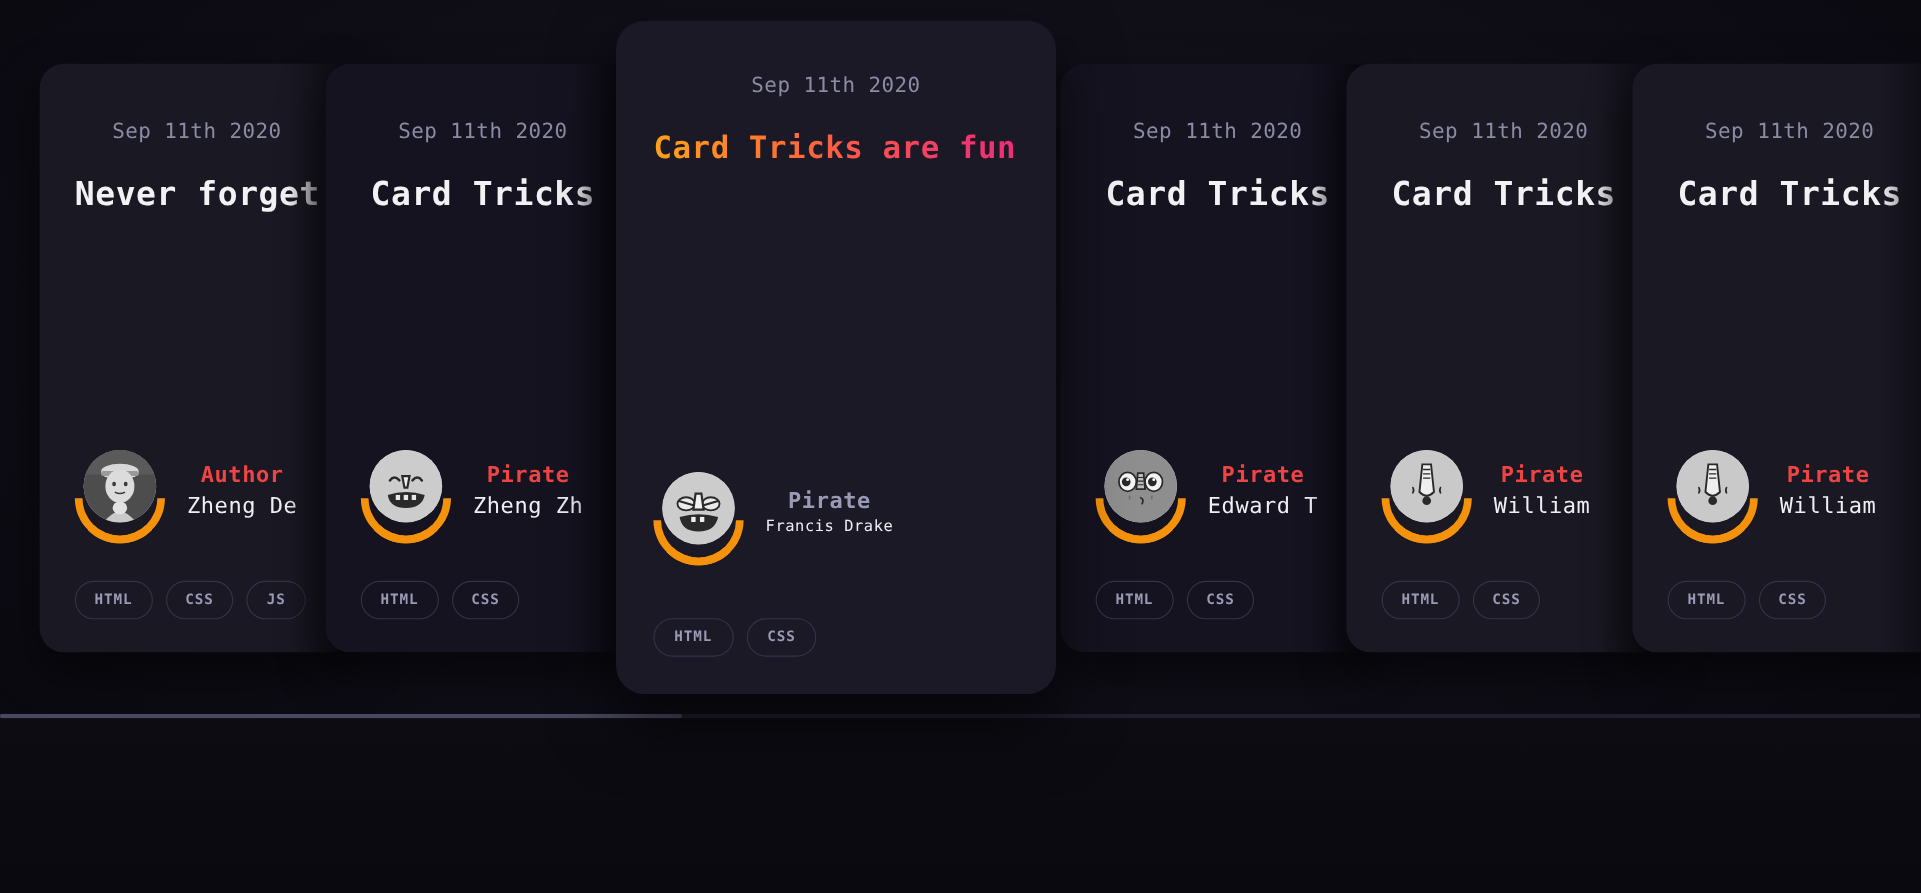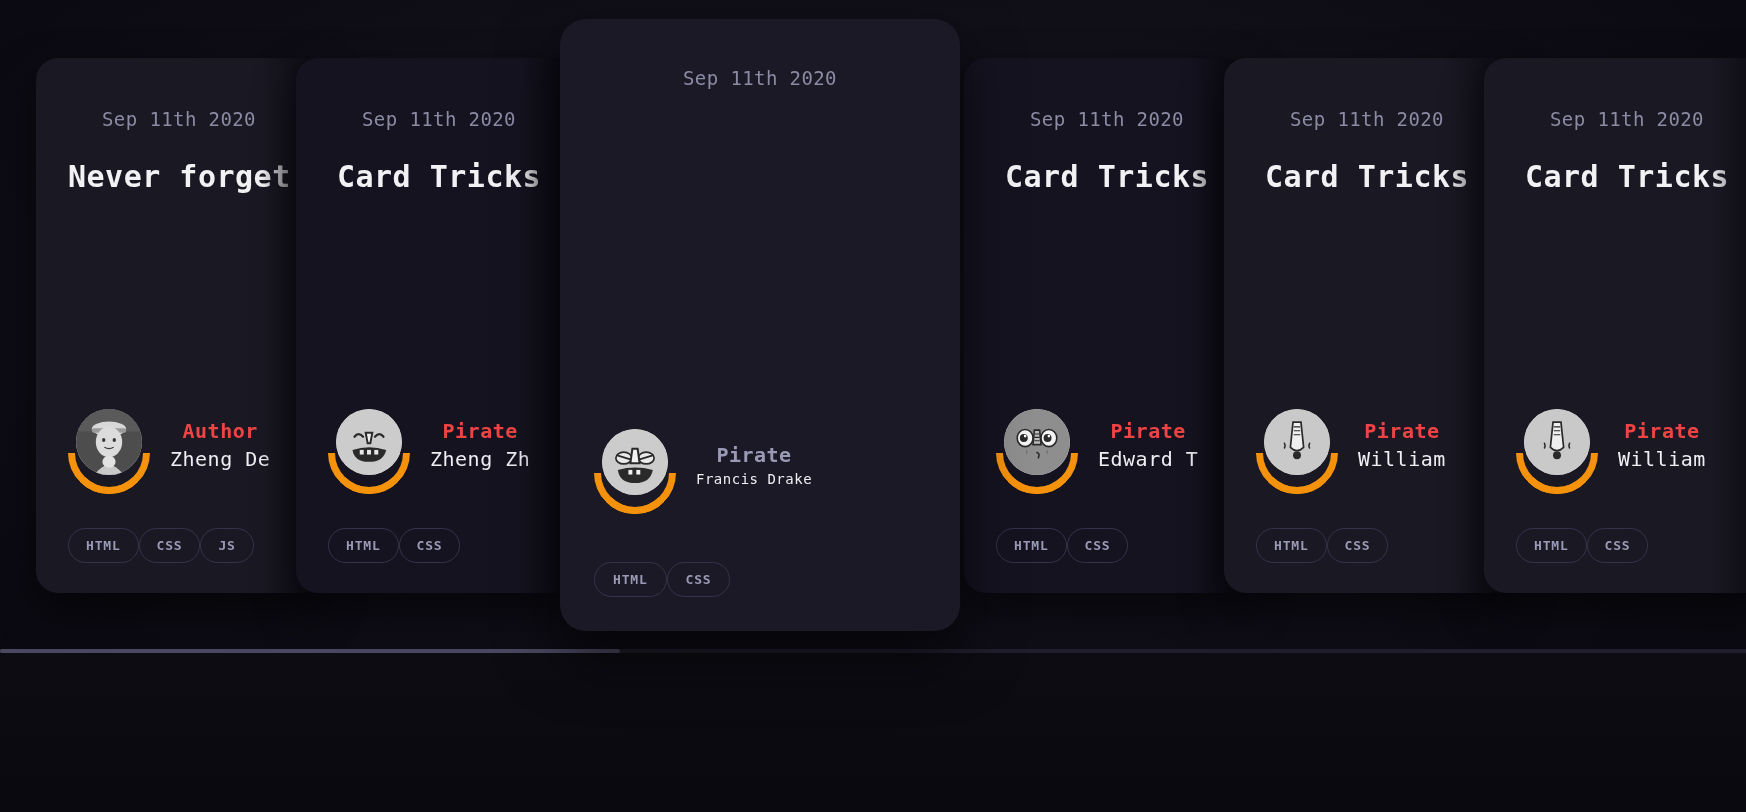--- a/index.html
+++ b/index.html
@@ -155,21 +155,21 @@
     font-size: 20px; font-weight: bold;
     color: #ef4444; letter-spacing:.5px;
   }
   .meta .name {
     font-size: 20px; color:#eeeef3; letter-spacing:.5px;
   }
   .card.active .meta .role { font-size: 20px; color:#9a9ab6; }
   .card.active .meta .name { font-size: 14px; }
 
   
-  .tags { display:flex; }
+  .tags { display:flex; gap:12px; }
   .tag {
     border: 1.5px solid #35334a;
     border-radius: 999px;
     padding: 9px 17px;
     font-size: 13px;
     font-weight: bold;
     letter-spacing: .8px;
     color: #9a9ab6;
     background: transparent;
     white-space: nowrap;
@@ -264,20 +264,21 @@
             <div class="name">Zheng Zh</div>
           </div>
         </div>
         <div class="tags">
           <div class="tag">HTML</div>
           <div class="tag">CSS</div>
         </div>
       </div>
       <div class="card active">
         <div class="card-date">Sep 11th 2020</div>
+        <div class="card-title">Card Tricks are fun!</div>
         <div class="spacer"></div>
         <div class="author">
           <div class="avatar-wrap">
             <div class="arc"></div>
             <div class="arc2"></div>
             <div class="arc3"></div>
             <div class="avatar">
               <svg viewBox="0 0 100 100">
                 <circle cx="50" cy="50" r="50" fill="#cccccc"></circle>
                 <ellipse cx="33" cy="44" rx="12" ry="9" fill="#eaeaea" stroke="#2a2a2a" stroke-width="2.6"></ellipse>

